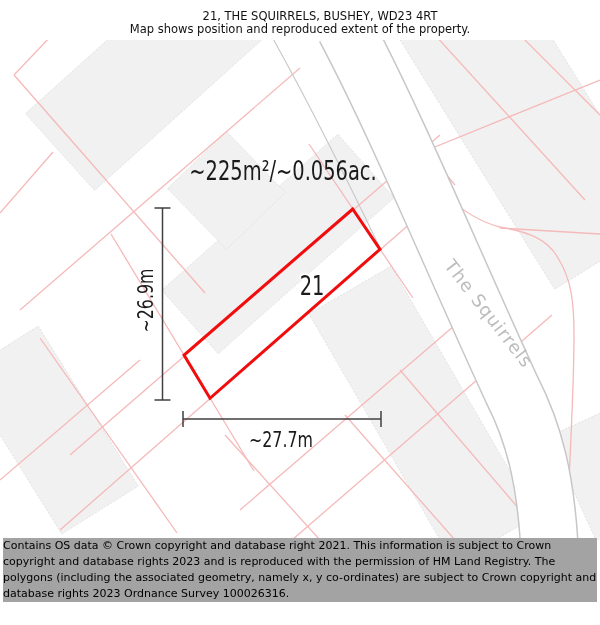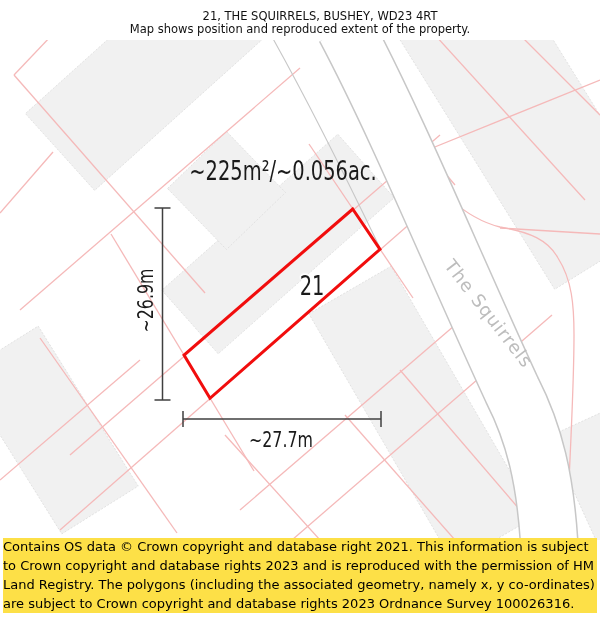--- a/index.html
+++ b/index.html
@@ -15,22 +15,22 @@
   #map{position:absolute;left:0;top:40px;width:600px;height:500px;overflow:hidden;}
   #map svg{display:block;}
   .maplabel{position:absolute;color:#1a1a1a;text-align:center;white-space:nowrap;}
   #area-label{left:133px;top:155px;width:300px;font-size:27px;transform:scaleX(0.72);}
   #plot-label{left:262px;top:270px;width:100px;font-size:27px;transform:scaleX(0.72);
     text-shadow:-2px 0 2px #fff,2px 0 2px #fff,0 -2px 2px #fff,0 2px 2px #fff,-1px -1px 1px #fff,1px 1px 1px #fff;}
   #dim-v-label{left:85px;top:288px;width:120px;font-size:22px;transform:rotate(-90deg) scaleX(0.72);}
   #dim-h-label{left:181px;top:427px;width:200px;font-size:22px;transform:scaleX(0.72);}
   #road-label{left:404px;top:303px;width:170px;font-size:18px;letter-spacing:1px;
     color:#bdbdbd;transform:rotate(52deg);text-align:center;}
-  #footer{position:absolute;left:3px;top:538px;width:594px;background:#fde047;
-    font-size:13px;line-height:1.45;color:#000;}
+  #footer{position:absolute;left:3px;top:538px;width:594px;background:#a3a3a3;
+    font-size:11px;line-height:1.45;color:#000;}
 </style>
 </head>
 <body>
 
 <div class="hdr" id="title">21, THE SQUIRRELS, BUSHEY, WD23 4RT</div>
 <div class="hdr" id="subtitle">Map shows position and reproduced extent of the property.</div>
 
 <div id="map">
   <svg width="600" height="500" viewBox="0 40 600 500">
 

